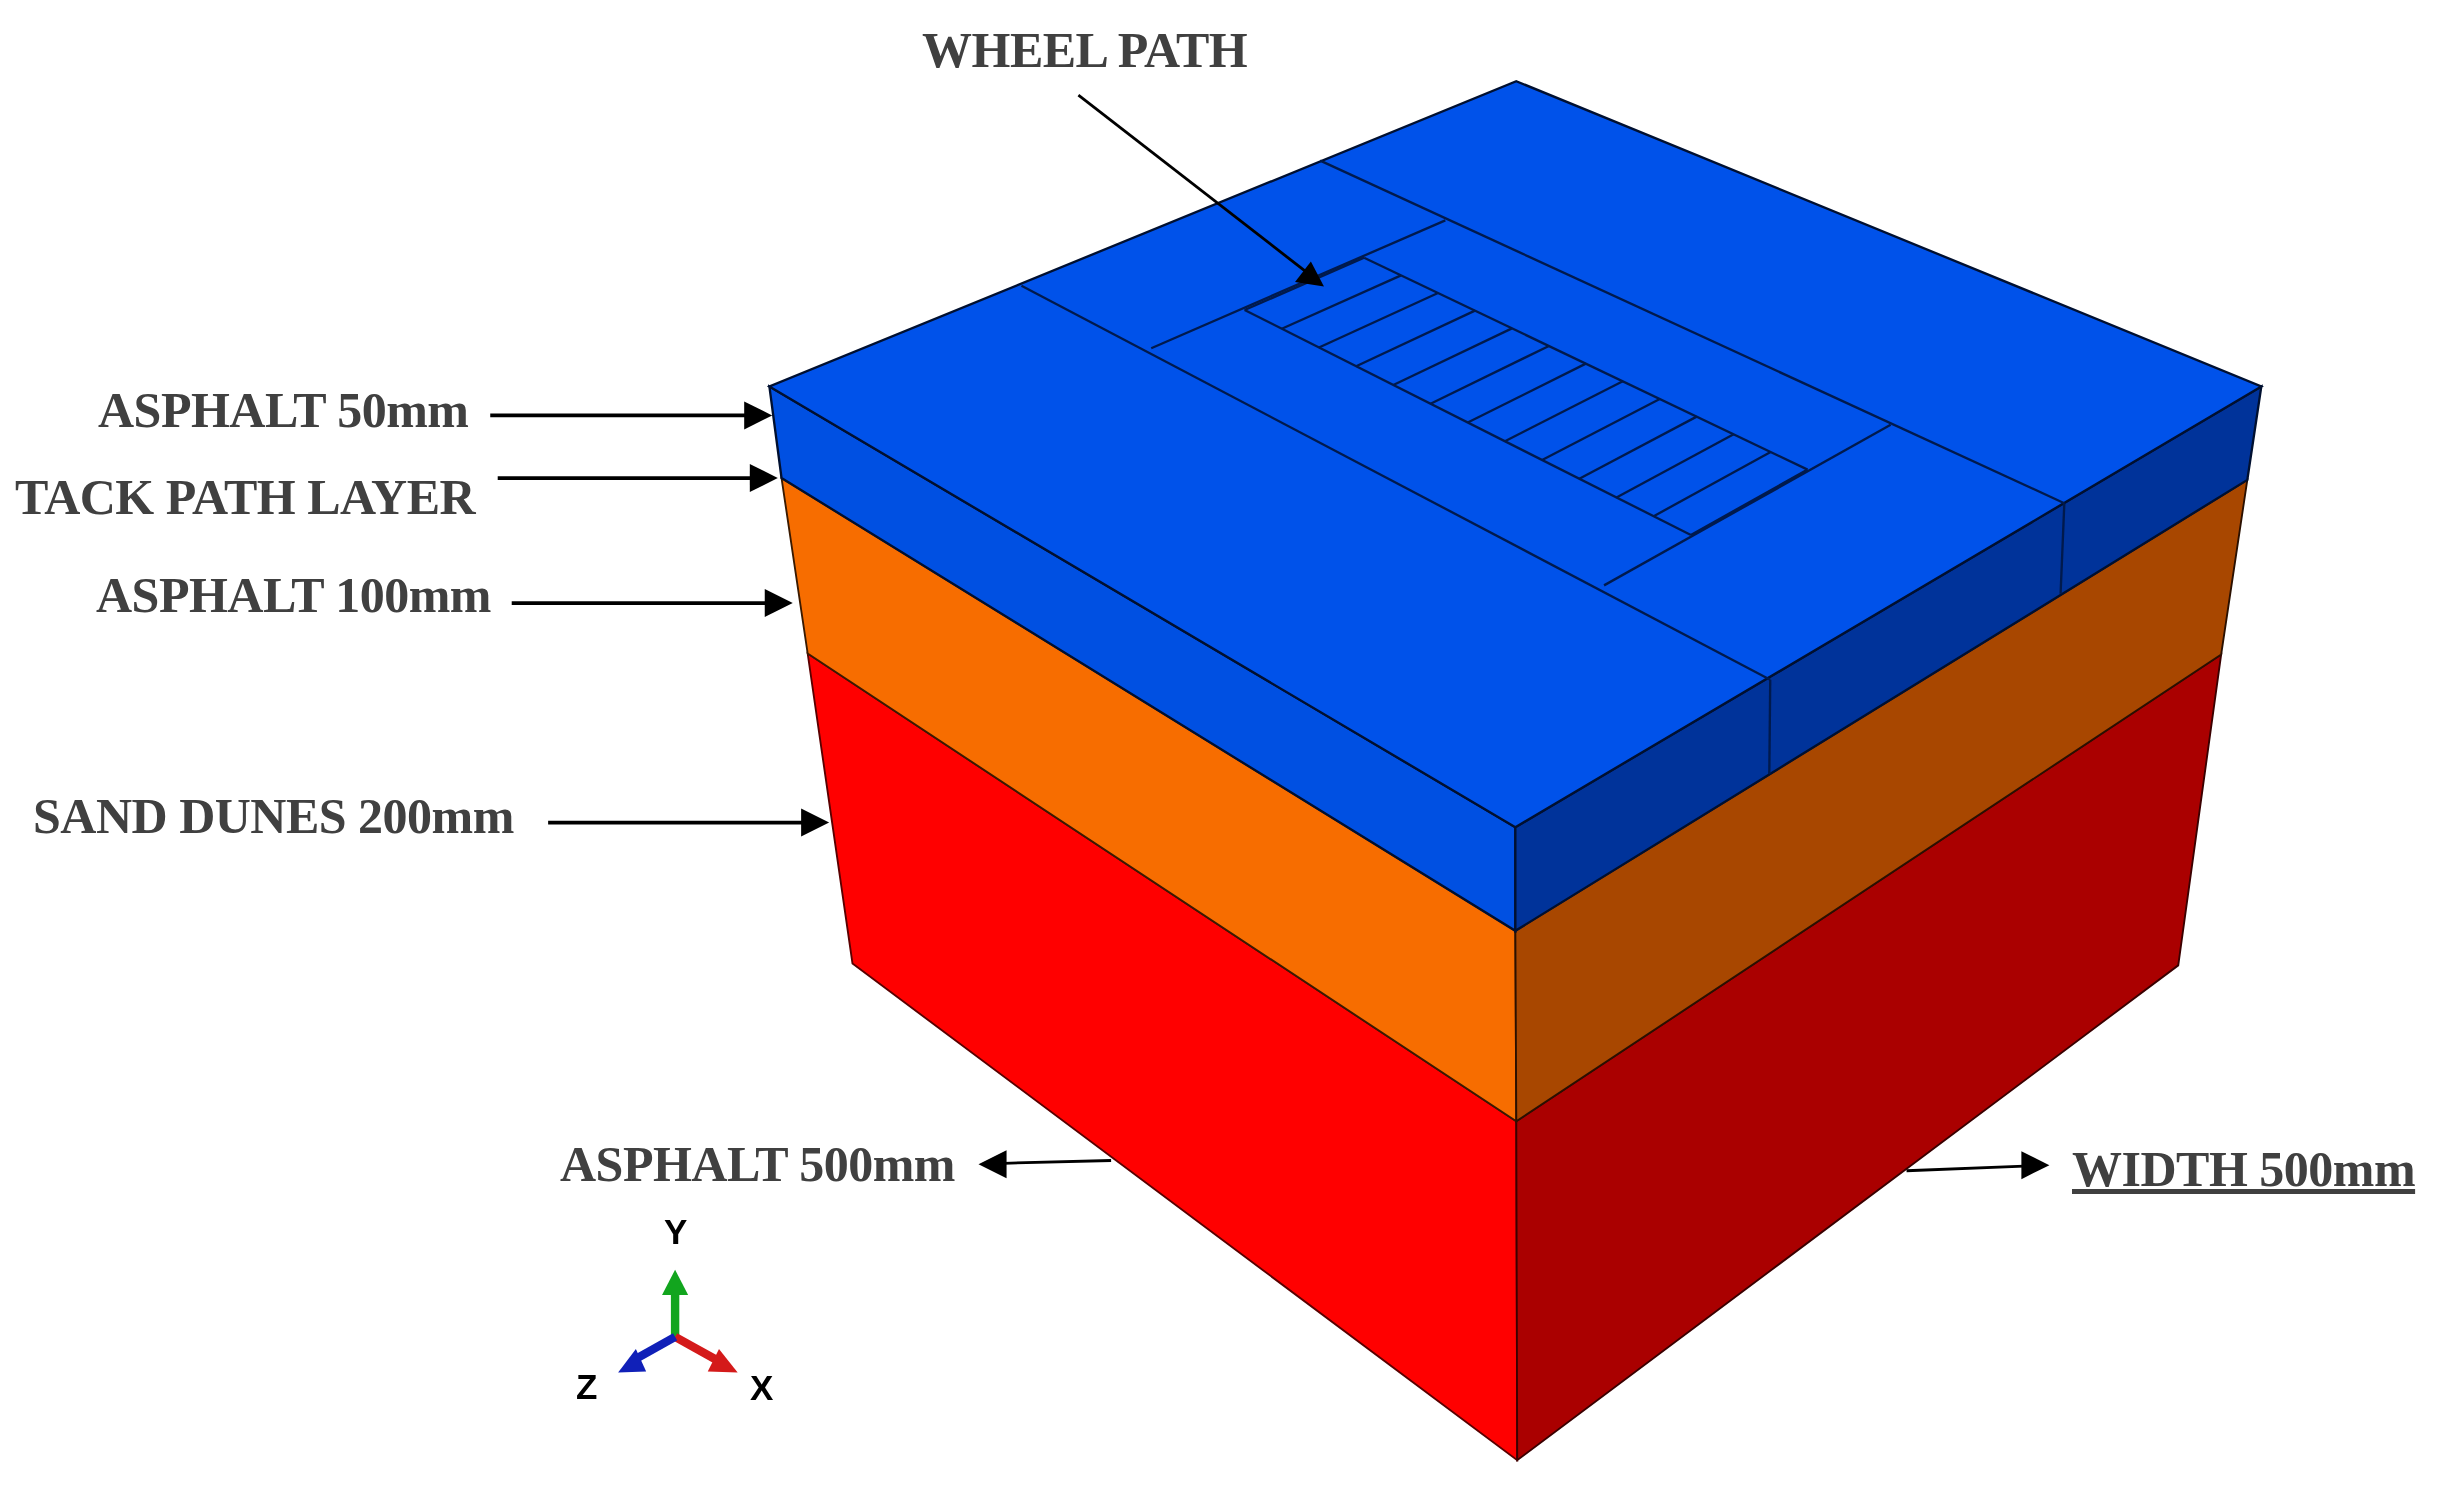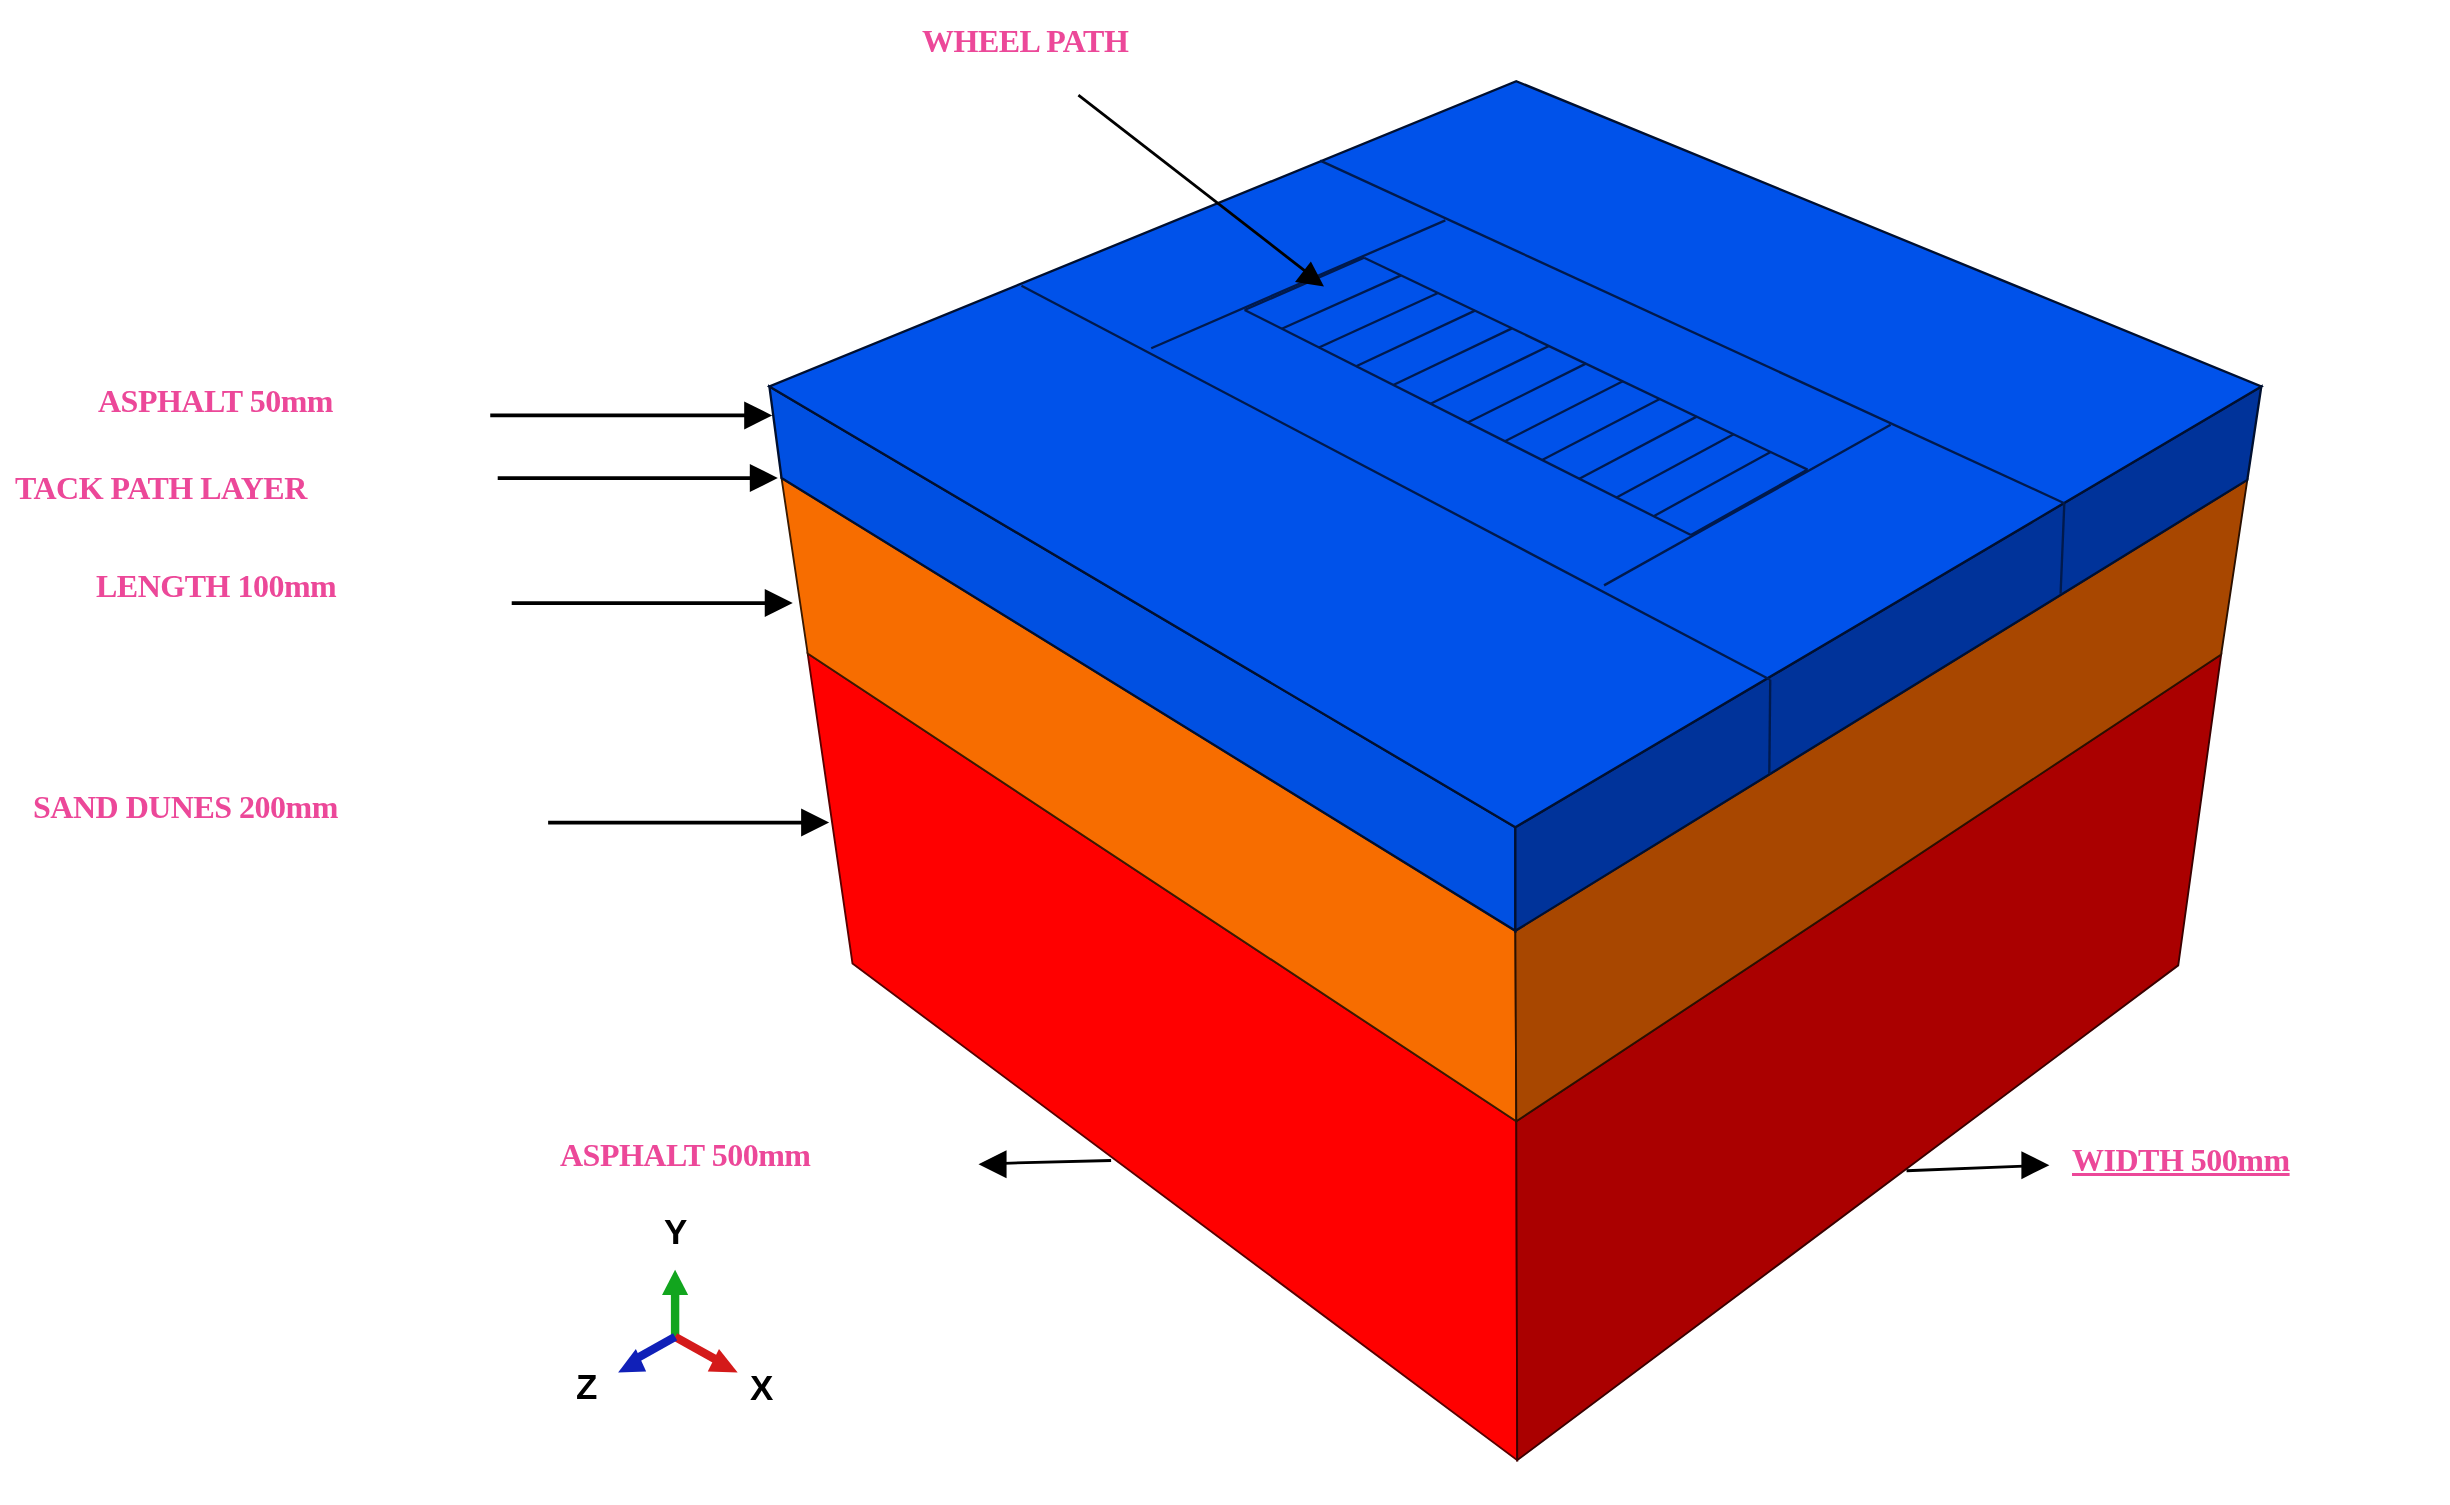--- a/index.html
+++ b/index.html
@@ -2,23 +2,23 @@
 <html style="font-size:15px"><head>
 <meta charset="utf-8">
 <style>
   html, body { margin: 0; padding: 0; background: #ffffff; }
   body { width: 2450px; height: 1505px; position: relative; overflow: hidden; }
   #stage { position: absolute; left: 0; top: 0; width: 2450px; height: 1505px; }
   .label {
     position: absolute;
     font-family: "Liberation Serif", "DejaVu Serif", serif;
     font-weight: bold;
-    font-size: 32px;
+    font-size: 50px;
     line-height: 1;
-    color: #ec4899;
+    color: #404040;
     white-space: nowrap;
     letter-spacing: -0.5px;
   }
   .axis-label {
     position: absolute;
     font-family: "Liberation Sans", "DejaVu Sans", sans-serif;
     font-weight: bold;
     font-size: 35px;
     line-height: 1;
     color: #000;
@@ -100,21 +100,21 @@
     <line x1="723" y1="1432" x2="770" y2="1458" class="ax-x" stroke-width="9" stroke="#D41A1A"></line>
     <polygon class="ax-x-fill" points="790,1470 758,1469 770,1445" fill="#D41A1A"></polygon>
     <line x1="723" y1="1432" x2="680" y2="1456" class="ax-z" stroke-width="9" stroke="#1020B8"></line>
     <polygon class="ax-z-fill" points="662,1470 692,1469 681,1445" fill="#1020B8"></polygon>
   </g>
 </svg>
 
 <div class="label" style="left:922px; top:25px;">WHEEL PATH</div>
 <div class="label" style="left:98px; top:385px;">ASPHALT 50mm</div>
 <div class="label" style="left:15px; top:472px;">TACK PATH LAYER</div>
-<div class="label" style="left:96px; top:570px;">LENGTH 100mm</div>
+<div class="label" style="left:96px; top:570px;">ASPHALT 100mm</div>
 <div class="label" style="left:33px; top:791px;">SAND DUNES 200mm</div>
 <div class="label" style="left:560px; top:1139px;">ASPHALT 500mm</div>
 <div class="label" style="left:2072px; top:1144px;text-decoration:underline;">WIDTH 500mm</div>
 
 <div class="axis-label" style="left:664px; top:1214px;">Y</div>
 <div class="axis-label" style="left:576px; top:1369px;">Z</div>
 <div class="axis-label" style="left:750px; top:1370px;">X</div>
 
 
 </body></html>

